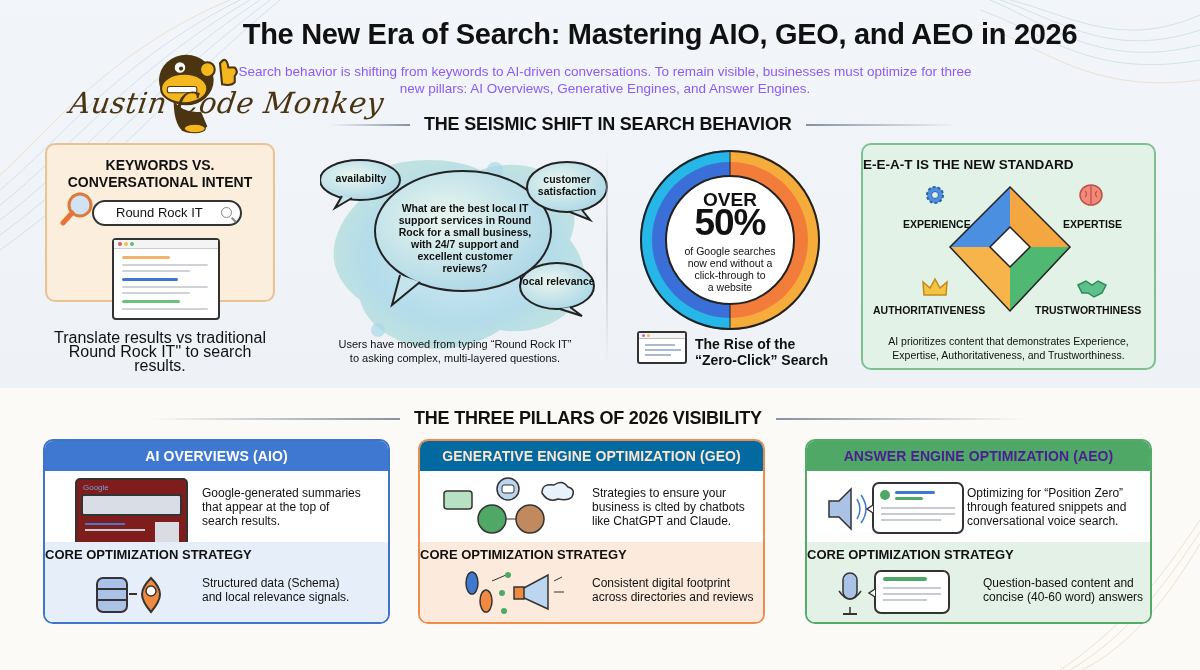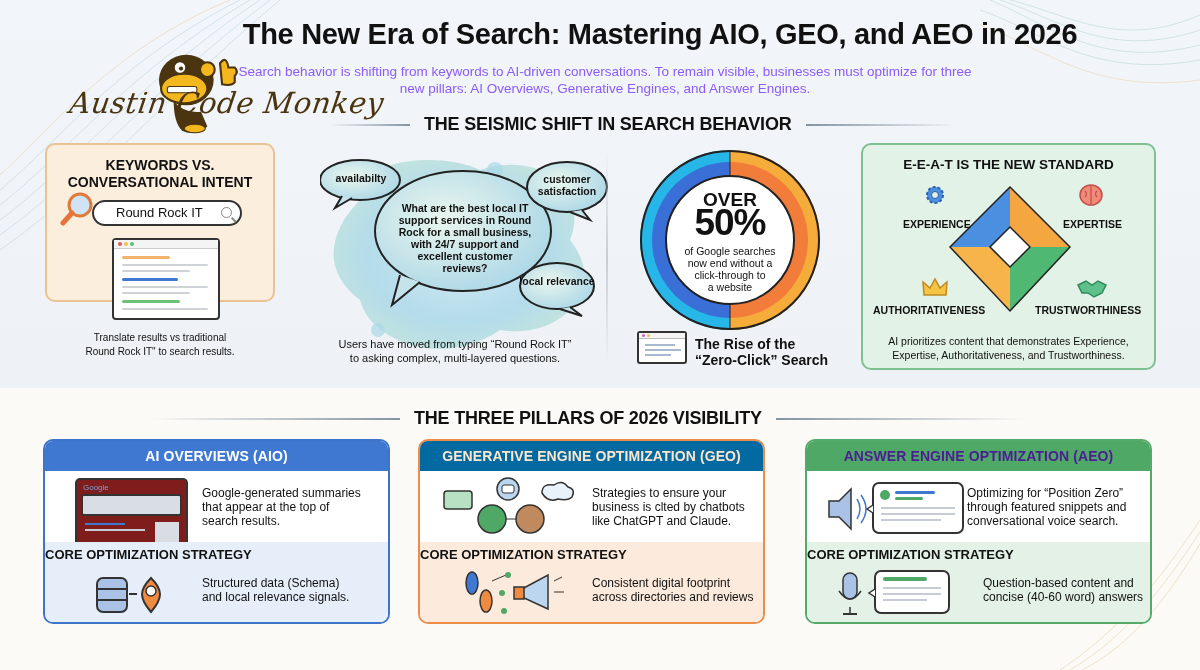--- a/index.html
+++ b/index.html
@@ -80,21 +80,21 @@
   }
   .kw-browser {
     position: absolute; left: 65px; top: 93px; width: 108px; height: 82px;
     background: #fff; border: 2px solid #333; border-radius: 4px;
   }
   .kw-browser .bar { height: 9px; border-bottom: 1px solid #ccc; background: #f4f4f4; position: relative; }
   .kw-browser .dot { position: absolute; top: 2px; width: 4px; height: 4px; border-radius: 50%; }
   .kw-browser .line { position: absolute; height: 3px; border-radius: 2px; }
   .card-keywords .kw-caption {
     position: absolute; left: 0; top: 186px; width: 100%;
-    text-align: center; font-size: 10px; line-height: 14px; font-weight: 500;
+    text-align: center; font-size: 16px; line-height: 14px; font-weight: 500;
   }
 
   
   .conv { position: absolute; left: 320px; top: 140px; width: 290px; height: 240px; }
   .conv-caption {
     position: absolute; left: 310px; top: 337px; width: 290px;
     text-align: center; font-size: 11px; line-height: 14px;
   }
   .bubble-text { position: absolute; text-align: center; font-weight: 700; font-size: 10.5px; line-height: 12px; }
 
@@ -116,21 +116,21 @@
   .zc-title {
     position: absolute; left: 695px; top: 336px; font-size: 14px; line-height: 16px; font-weight: 700;
   }
 
   
   .card-eeat {
     position: absolute; left: 861px; top: 143px; width: 295px; height: 227px;
     background: #e2f2e6; border: 2px solid #7fc090; border-radius: 10px;
   }
   .eeat-title {
-    position: absolute; top: 12px; left: 0; width: 100%; text-align: center;
+    position: absolute; top: 12px; left: 0; width: 100%; text-align: left;
     font-weight: 700; font-size: 13.5px;
   }
   .eeat-label { position: absolute; font-weight: 700; font-size: 10.5px; }
   .eeat-caption {
     position: absolute; left: 0; top: 189px; width: 100%; text-align: center;
     font-size: 10.5px; line-height: 14px;
   }
 
   
   .pillar {

